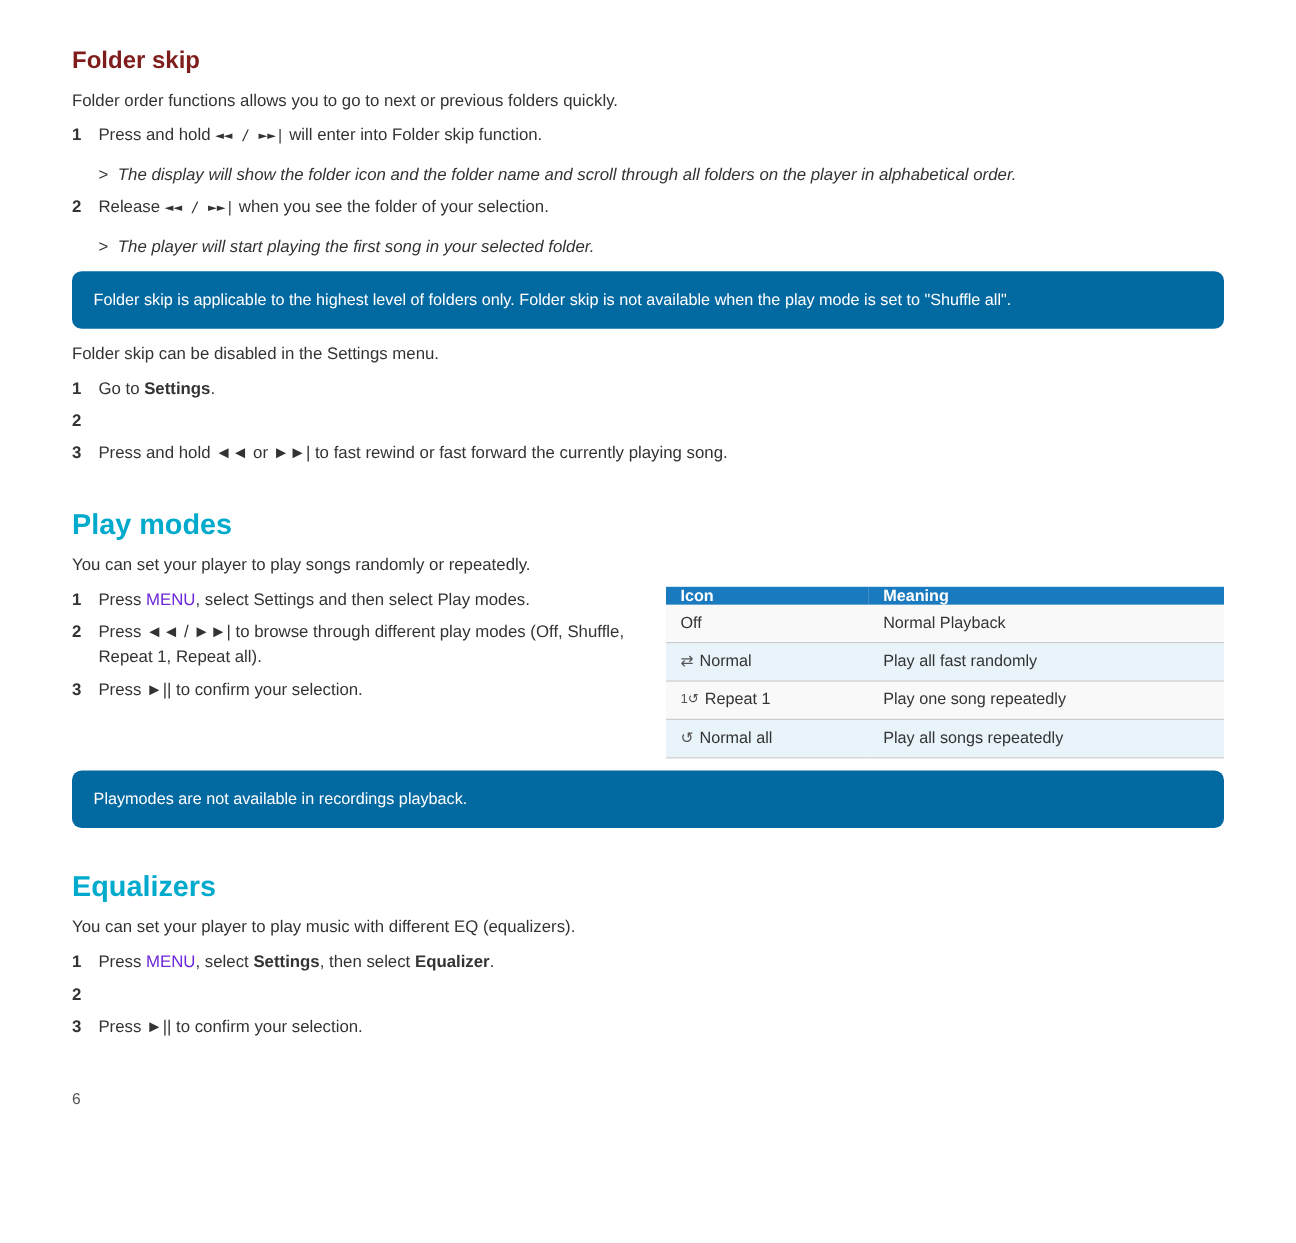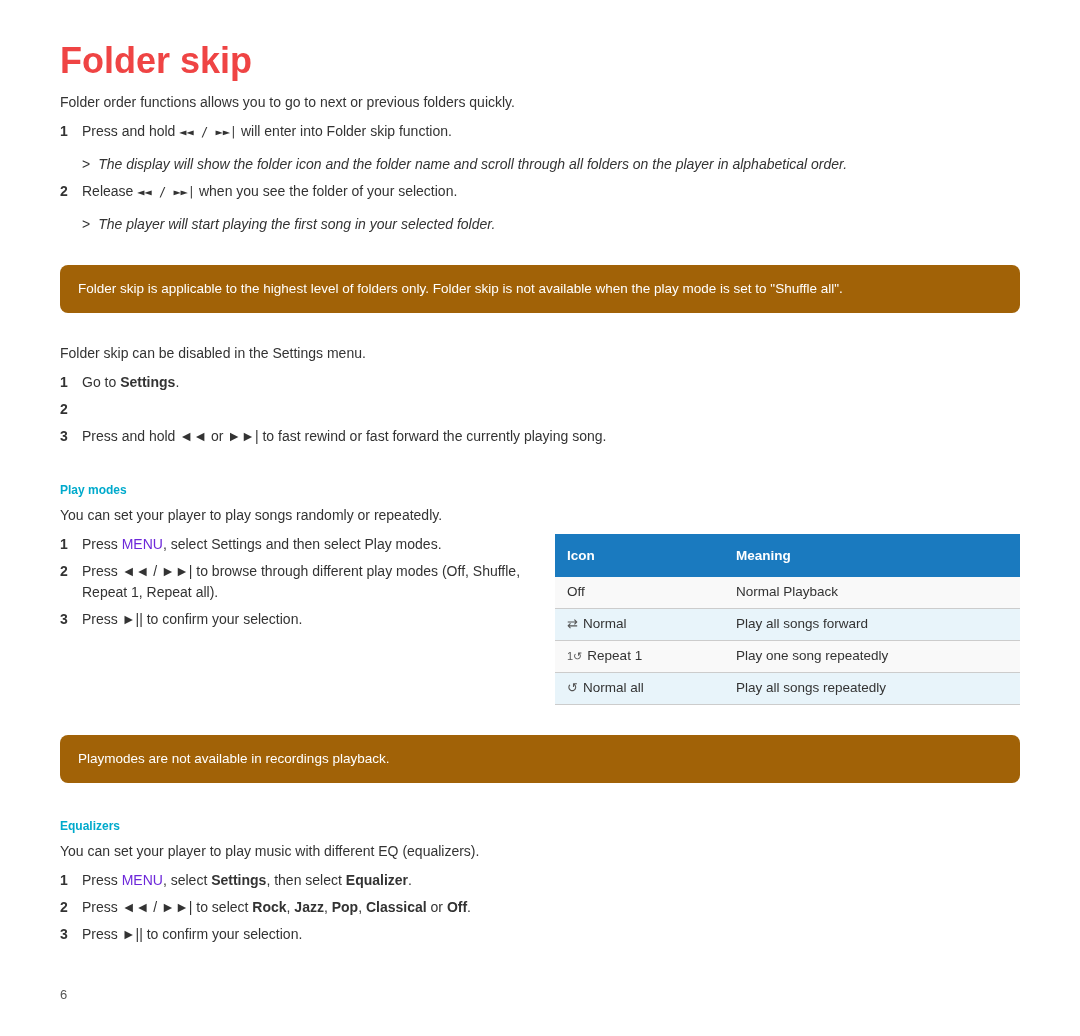--- a/index.html
+++ b/index.html
@@ -5,28 +5,28 @@
     * { box-sizing: border-box; margin: 0; padding: 0; }
     body {
       font-family: Arial, sans-serif;
       font-size: 14px;
       color: #333;
       background: #fff;
       padding: 40px 60px;
       max-width: 1080px;
     }
     h1.section-title {
-      color: #ef4444;
-      font-size: 36px;
+      color: #7f1d1d;
+      font-size: 20px;
       font-weight: bold;
       margin-bottom: 10px;
     }
     h2.sub-title {
       color: #00aacc;
-      font-size: 12px;
+      font-size: 24px;
       font-weight: bold;
       margin-bottom: 8px;
       margin-top: 36px;
     }
     p {
       margin-bottom: 8px;
       line-height: 1.5;
     }
     .numbered-list {
       list-style: none;
@@ -48,25 +48,25 @@
       gap: 8px;
       margin-left: 22px;
       margin-bottom: 6px;
       font-style: italic;
       line-height: 1.5;
     }
     .arrow-item .arrow {
       font-style: normal;
     }
     .info-box {
-      background: #a16207;
+      background: #0369a1;
       color: #fff;
       border-radius: 8px;
       padding: 14px 18px;
-      margin: 30px 0;
+      margin: 10px 0;
       line-height: 1.5;
       font-size: 13.5px;
     }
     .menu-text { color: #6d28d9; }
     .section-gap { margin-top: 20px; }
     .play-modes-layout {
       display: flex;
       gap: 30px;
       align-items: flex-start;
       margin-top: 6px;
@@ -80,21 +80,21 @@
     table.mode-table {
       width: 100%;
       border-collapse: collapse;
       font-size: 13.5px;
     }
     table.mode-table thead tr {
       background: #1a7abf;
       color: #fff;
     }
     table.mode-table thead th {
-      padding: 14px 12px;
+      padding: 0 12px;
       text-align: left;
       font-weight: bold;
     }
     table.mode-table tbody tr {
       border-bottom: 1px solid #ccc;
     }
     table.mode-table tbody tr:nth-child(odd) {
       background: #f9f9f9;
     }
     table.mode-table tbody tr:nth-child(even) {
@@ -209,21 +209,21 @@
             <td>Off</td>
             <td>Normal Playback</td>
           </tr>
           <tr>
             <td>
               <div class="icon-cell">
                 <span class="icon-sym">⇄</span>
                 <span>Normal</span>
               </div>
             </td>
-            <td>Play all songs forward</td>
+            <td>Play all fast randomly</td>
           </tr>
           <tr>
             <td>
               <div class="icon-cell">
                 <span class="icon-sym" style="font-size:11px;">1↺</span>
                 <span>Repeat 1</span>
               </div>
             </td>
             <td>Play one song repeatedly</td>
           </tr>
@@ -248,21 +248,20 @@
 
     <p>You can set your player to play music with different EQ (equalizers).</p>
 
     <ul class="numbered-list">
       <li>
         <span class="num">1</span>
         <span>Press <span class="menu-text">MENU</span>, select <strong>Settings</strong>, then select <strong>Equalizer</strong>.</span>
       </li>
       <li>
         <span class="num">2</span>
-        <span>Press ◄◄ / ►►| to select <strong>Rock</strong>, <strong>Jazz</strong>, <strong>Pop</strong>, <strong>Classical</strong> or <strong>Off</strong>.</span>
       </li>
       <li>
         <span class="num">3</span>
         <span>Press ►|| to confirm your selection.</span>
       </li>
     </ul>
   </div>
 </div>
 
 <p class="page-num">6</p>

